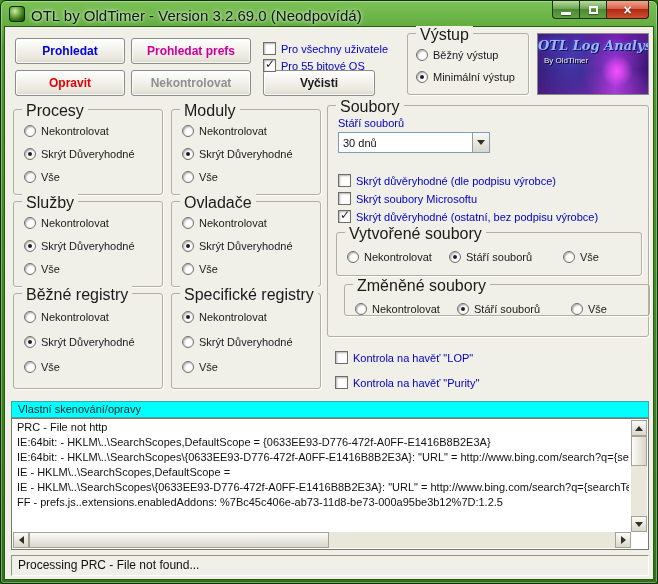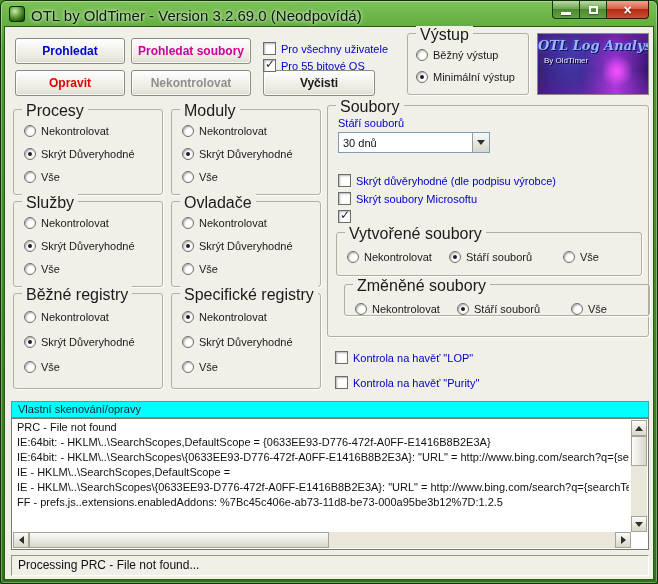--- a/index.html
+++ b/index.html
@@ -146,21 +146,21 @@
         </div>
       <div class="cap close">
           <span class="glyph-close">×</span>
         </div>
     </div>
   </div>
 
   <div class="client">
 
     <button class="btn c-scan" style="left:10px;top:11px;width:110px">Prohledat</button>
-    <button class="btn c-quick" style="left:126px;top:11px;width:120px">Prohledat soubory</button>
+    <button class="btn c-quick" style="left:126px;top:11px;width:120px">Prohledat prefs</button>
     <button class="btn c-fix" style="left:10px;top:43px;width:110px">Opravit</button>
     <button class="btn c-dis" style="left:126px;top:43px;width:120px">Nekontrolovat</button>
     <button class="btn c-black" style="left:258px;top:43px;width:112px">Vyčisti</button>
 
     <div class="opt" style="left:258px;top:13px">
       <span class="checkbox"></span>
       <span class="lbl blue">Pro všechny uživatele</span>
     </div>
     <div class="opt" style="left:258px;top:30px">
       <span class="checkbox on"></span>
@@ -295,20 +295,21 @@
       <div class="opt" style="left:10px;top:66px">
         <span class="checkbox"></span>
         <span class="lbl blue">Skrýt důvěryhodné (dle podpisu výrobce)</span>
       </div>
       <div class="opt" style="left:10px;top:84px">
         <span class="checkbox"></span>
         <span class="lbl blue">Skrýt soubory Microsoftu</span>
       </div>
       <div class="opt" style="left:10px;top:102px">
         <span class="checkbox on"></span>
+        <span class="lbl blue">Skrýt důvěryhodné (ostatní, bez podpisu výrobce)</span>
       </div>
 
       <div class="group" style="left:8px;top:126px;width:306px;height:44px">
         <span class="glabel">Vytvořené soubory</span>
         <div class="opt" style="left:10px;top:15px">
           <span class="radio"></span>
           <span class="lbl">Nekontrolovat</span>
         </div>
         <div class="opt" style="left:112px;top:15px">
           <span class="radio on"></span>
@@ -342,21 +343,21 @@
       <span class="lbl blue">Kontrola na havěť "LOP"</span>
     </div>
     <div class="opt" style="left:330px;top:347px">
       <span class="checkbox"></span>
       <span class="lbl blue">Kontrola na havěť "Purity"</span>
     </div>
 
     <div class="custom-header">Vlastní skenování/opravy</div>
     <div class="logbox">
       <div class="logtext">
-        <div class="logline">PRC - File not found</div>
+        <div class="logline">PRC - File not http</div>
         <div class="logline">IE:64bit: - HKLM\..\SearchScopes,DefaultScope = {0633EE93-D776-472f-A0FF-E1416B8B2E3A}</div>
         <div class="logline">IE:64bit: - HKLM\..\SearchScopes\{0633EE93-D776-472f-A0FF-E1416B8B2E3A}: "URL" = http://www.bing.com/search?q={sea</div>
         <div class="logline">IE - HKLM\..\SearchScopes,DefaultScope =</div>
         <div class="logline">IE - HKLM\..\SearchScopes\{0633EE93-D776-472f-A0FF-E1416B8B2E3A}: "URL" = http://www.bing.com/search?q={searchTe</div>
         <div class="logline">FF - prefs.js..extensions.enabledAddons: %7Bc45c406e-ab73-11d8-be73-000a95be3b12%7D:1.2.5</div>
       </div>
       <div class="vscroll">
         <div class="sbtn up">
             <span class="tri-up"></span>
           </div>

